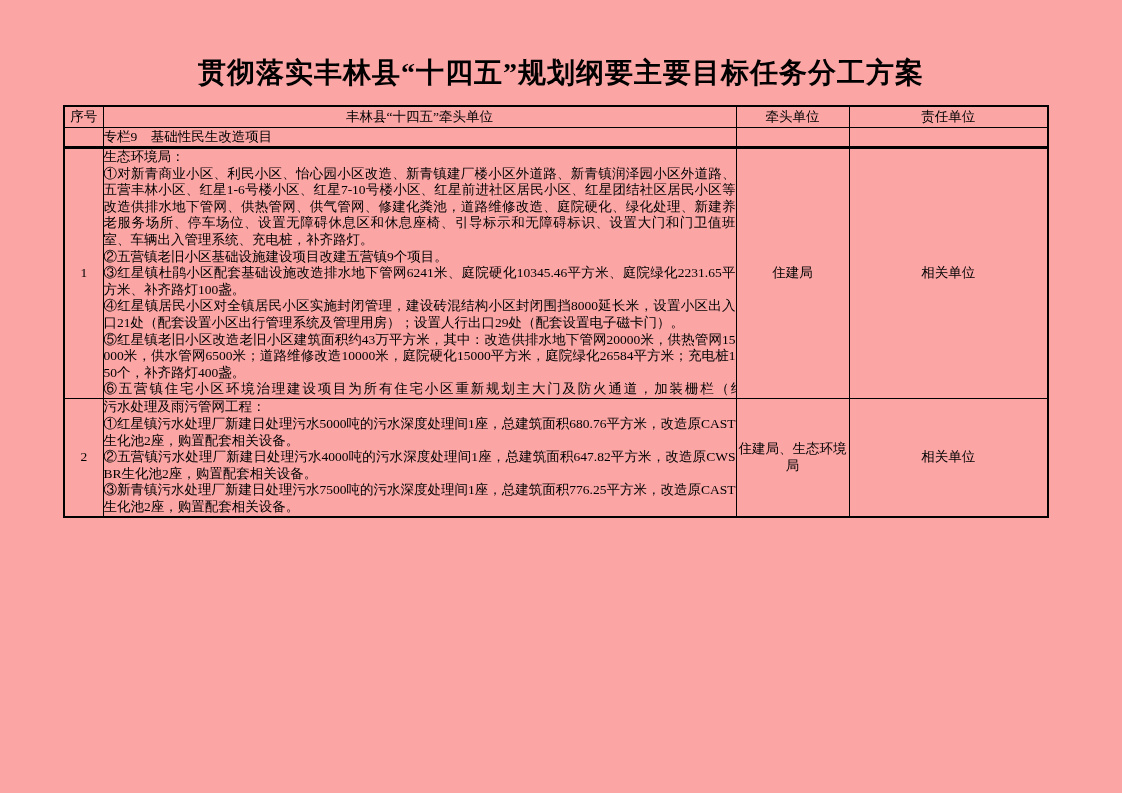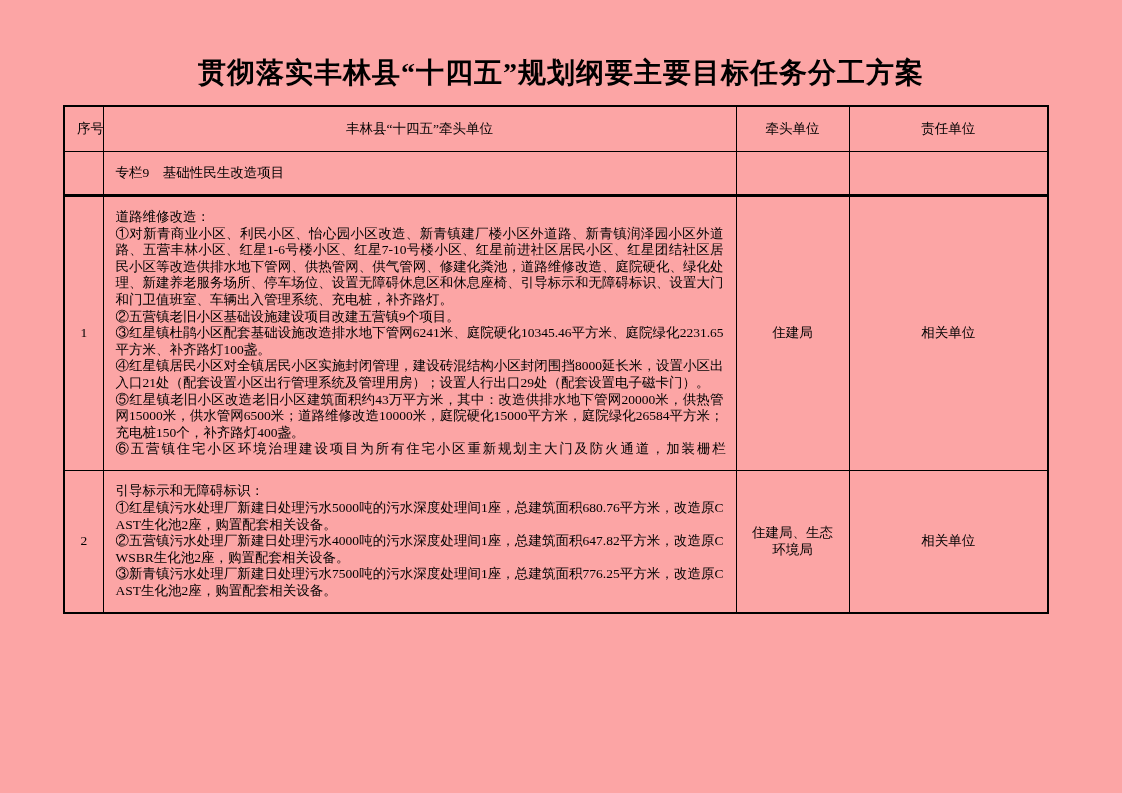--- a/index.html
+++ b/index.html
@@ -34,21 +34,21 @@
     top: 105px;
     width: 984px;
     border-collapse: collapse;
     table-layout: fixed;
     border: 2px solid #000000;
     font-size: 13.5px;
     line-height: 16.6px;
   }
   table.plan-table td {
     border: 1px solid #000000;
-    padding: 12px;
+    padding: 0;
     vertical-align: middle;
     overflow: hidden;
   }
   tr.header-row td {
     height: 20px;
     text-align: center;
     white-space: nowrap;
   }
   tr.section-row td {
     height: 18px;
@@ -118,36 +118,36 @@
     <tr class="section-row">
       <td></td>
       <td>专栏9　基础性民生改造项目</td>
       <td></td>
       <td></td>
     </tr>
 
     <tr class="data-row-1">
       <td class="cell-index">1</td>
       <td class="cell-task">
-        <p>道路维修改造：</p>
+        <p>生态环境局：</p>
         <p>①对新青商业小区、利民小区、怡心园小区改造、新青镇建厂楼小区外道路、新青镇润泽园小区外道路、五营丰林小区、红星1-6号楼小区、红星7-10号楼小区、红星前进社区居民小区、红星团结社区居民小区等改造供排水地下管网、供热管网、供气管网、修建化粪池，道路维修改造、庭院硬化、绿化处理、新建养老服务场所、停车场位、设置无障碍休息区和休息座椅、引导标示和无障碍标识、设置大门和门卫值班室、车辆出入管理系统、充电桩，补齐路灯。</p>
         <p>②五营镇老旧小区基础设施建设项目改建五营镇9个项目。</p>
         <p>③红星镇杜鹃小区配套基础设施改造排水地下管网6241米、庭院硬化10345.46平方米、庭院绿化2231.65平方米、补齐路灯100盏。</p>
         <p>④红星镇居民小区对全镇居民小区实施封闭管理，建设砖混结构小区封闭围挡8000延长米，设置小区出入口21处（配套设置小区出行管理系统及管理用房）；设置人行出口29处（配套设置电子磁卡门）。</p>
         <p>⑤红星镇老旧小区改造老旧小区建筑面积约43万平方米，其中：改造供排水地下管网20000米，供热管网15000米，供水管网6500米；道路维修改造10000米，庭院硬化15000平方米，庭院绿化26584平方米；充电桩150个，补齐路灯400盏。</p>
         <p class="stretched">⑥五营镇住宅小区环境治理建设项目为所有住宅小区重新规划主大门及防火通道，加装栅栏（约</p>
       </td>
       <td class="cell-unit">住建局</td>
       <td class="cell-unit">相关单位</td>
     </tr>
 
     <tr class="data-row-2">
       <td class="cell-index">2</td>
       <td class="cell-task">
-        <p>引导标示和无障碍标识：</p>
+        <p>污水处理及雨污管网工程：</p>
         <p>①红星镇污水处理厂新建日处理污水5000吨的污水深度处理间1座，总建筑面积680.76平方米，改造原CAST生化池2座，购置配套相关设备。</p>
         <p>②五营镇污水处理厂新建日处理污水4000吨的污水深度处理间1座，总建筑面积647.82平方米，改造原CWSBR生化池2座，购置配套相关设备。</p>
         <p>③新青镇污水处理厂新建日处理污水7500吨的污水深度处理间1座，总建筑面积776.25平方米，改造原CAST生化池2座，购置配套相关设备。</p>
       </td>
       <td class="cell-unit">住建局、生态环境局</td>
       <td class="cell-unit">相关单位</td>
     </tr>
   </tbody>
     </table>
 

